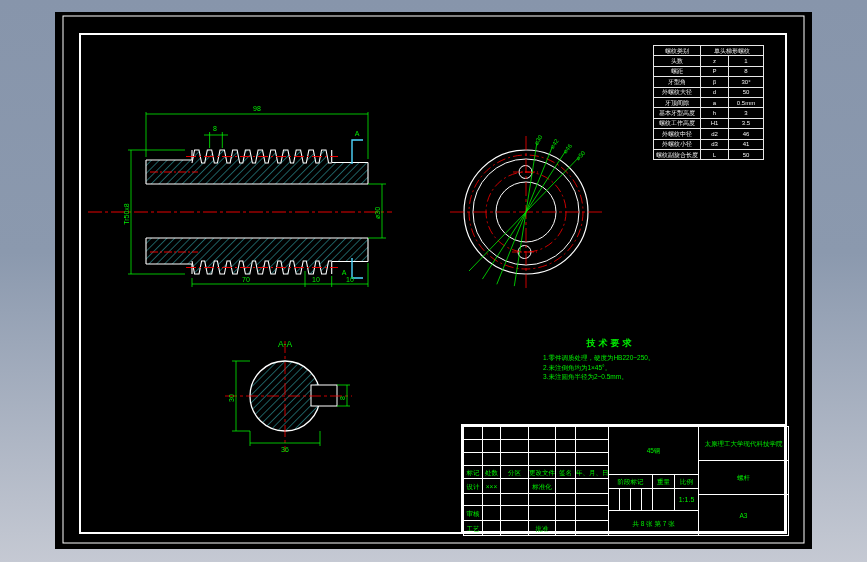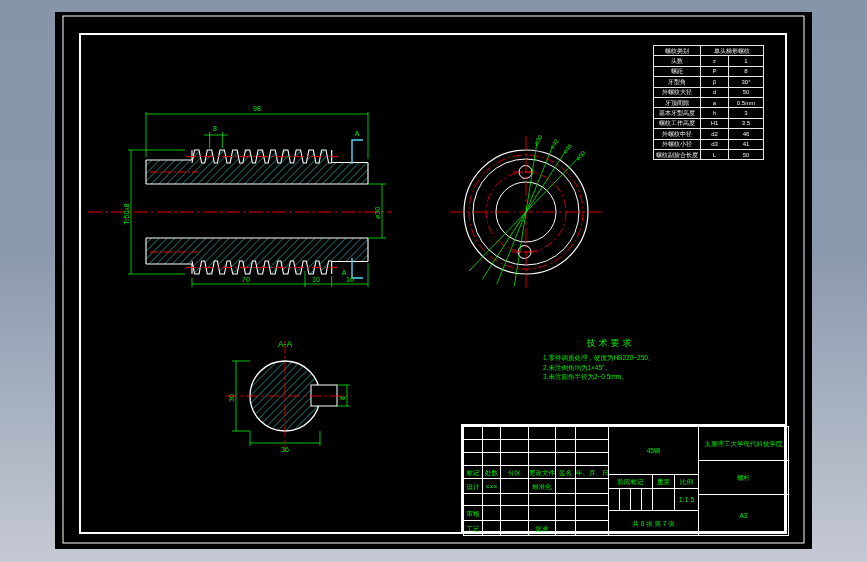--- a/index.html
+++ b/index.html
@@ -6,21 +6,21 @@
   body{width:867px;height:562px;font-family:"Liberation Sans",sans-serif;overflow:hidden;}
   .stage{position:relative;width:867px;height:562px;background:linear-gradient(180deg,#8795ab 0%,#8b99ae 45%,#c5c9d3 100%);}
   .canvas{position:absolute;left:55px;top:12px;width:757px;height:537px;background:#000;}
   svg{position:absolute;left:0;top:0;}
   .ptable{position:absolute;left:653px;top:45px;border-collapse:collapse;table-layout:fixed;width:110px;}
   .ptable td{border:1px solid #e8e8e8;color:#f2f2f2;font-size:6px;line-height:6px;text-align:center;padding:0;height:9.4px;overflow:hidden;white-space:nowrap;}
   .tb{position:absolute;left:461px;top:424px;width:325px;height:109px;border:2px solid #fff;box-sizing:border-box;}
   .tb table{border-collapse:collapse;table-layout:fixed;position:absolute;top:0;}
   .tb td{border:1px solid #fff;color:#00ef00;font-size:6.5px;line-height:7px;text-align:center;padding:0;overflow:hidden;white-space:nowrap;}
   .techreq{position:absolute;left:543px;top:337px;width:135px;color:#00ef00;}
-  .techreq .trtitle{text-align:center;font-size:9px;letter-spacing:3px;margin-bottom:3px;}
+  .techreq .trtitle{text-align:center;font-size:9px;letter-spacing:3px;margin-bottom:3px;font-weight:bold;}
   .techreq .trline{font-size:6.5px;line-height:9.5px;white-space:nowrap;}
   .big{font-size:9px;}
   .mid{font-size:8.5px;}
 </style>
 </head>
 <body>
 
 <div class="stage">
   <div class="canvas"></div>
 

